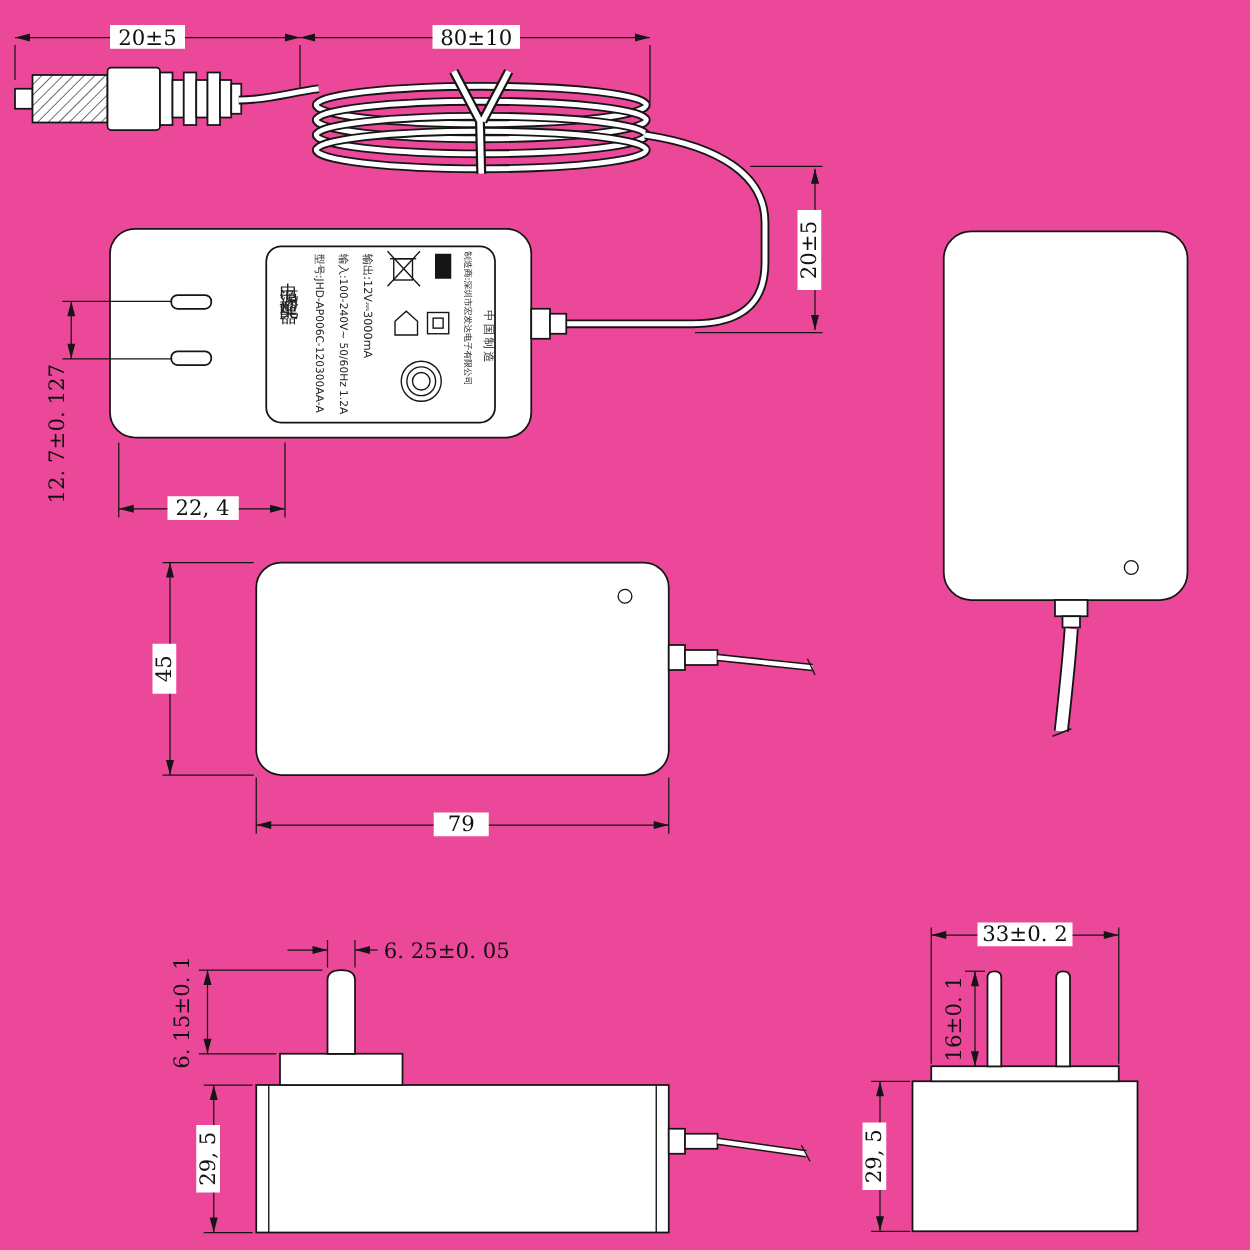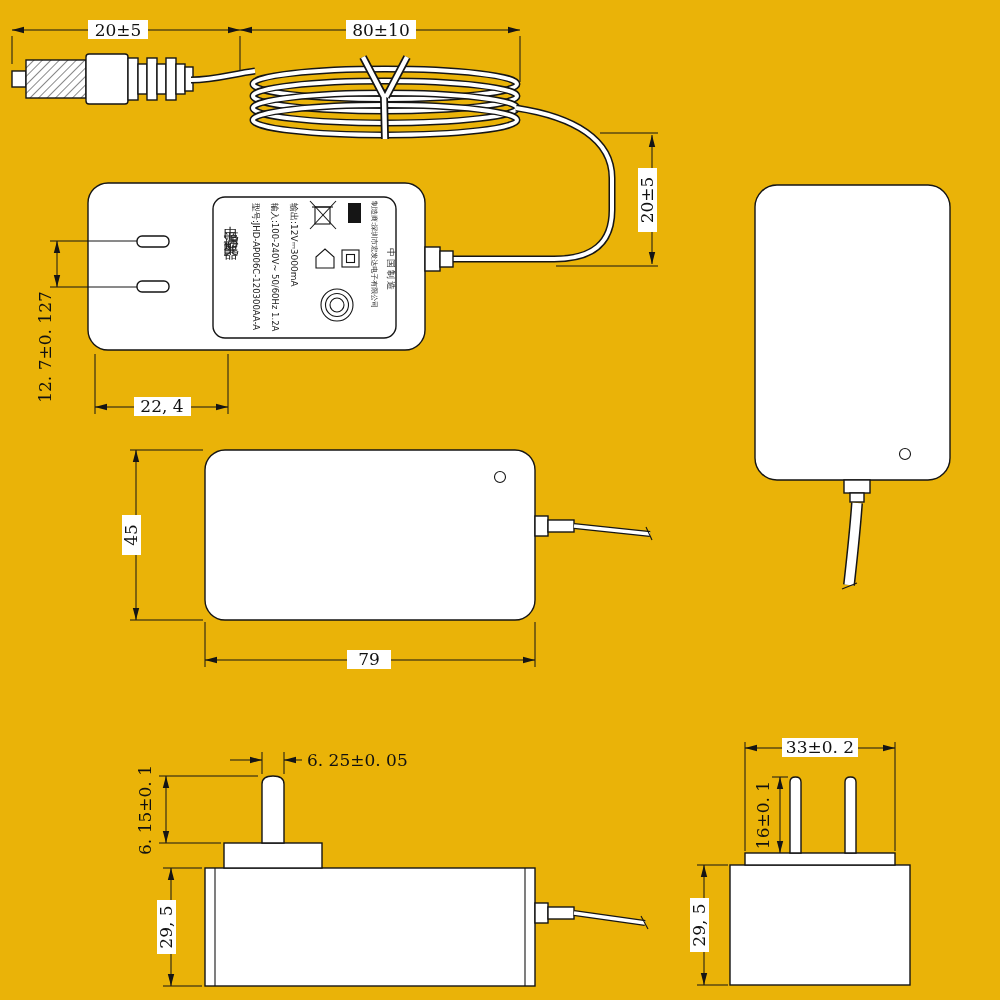--- a/index.html
+++ b/index.html
@@ -1,16 +1,16 @@
 <!DOCTYPE html>
 <html><head>
 <meta charset="utf-8">
 <style>
   html,body{margin:0;padding:0;background:#fff;}
-  .stage{width:1000px;height:1000px;background:#eab308;overflow:hidden;}
+  .stage{width:1000px;height:1000px;background:#ec4899;overflow:hidden;}
   svg{display:block;}
   .ol{fill:#fff;stroke:#151515;stroke-width:1.4;}
   .thin{fill:none;stroke:#151515;stroke-width:1.1;}
   .dimln{fill:none;stroke:#151515;stroke-width:1;}
   .arrfill{fill:#151515;stroke:none;}
   .dimtxt{font-family:"DejaVu Serif","Liberation Serif",serif;font-size:17px;fill:#111;}
   .lbltxt{font-family:"DejaVu Sans","Liberation Sans",sans-serif;fill:#222;}
   .bg{fill:#fff;stroke:none;}
   .tubeb{fill:none;stroke:#151515;}
   .tubew{fill:none;stroke:#fff;}

